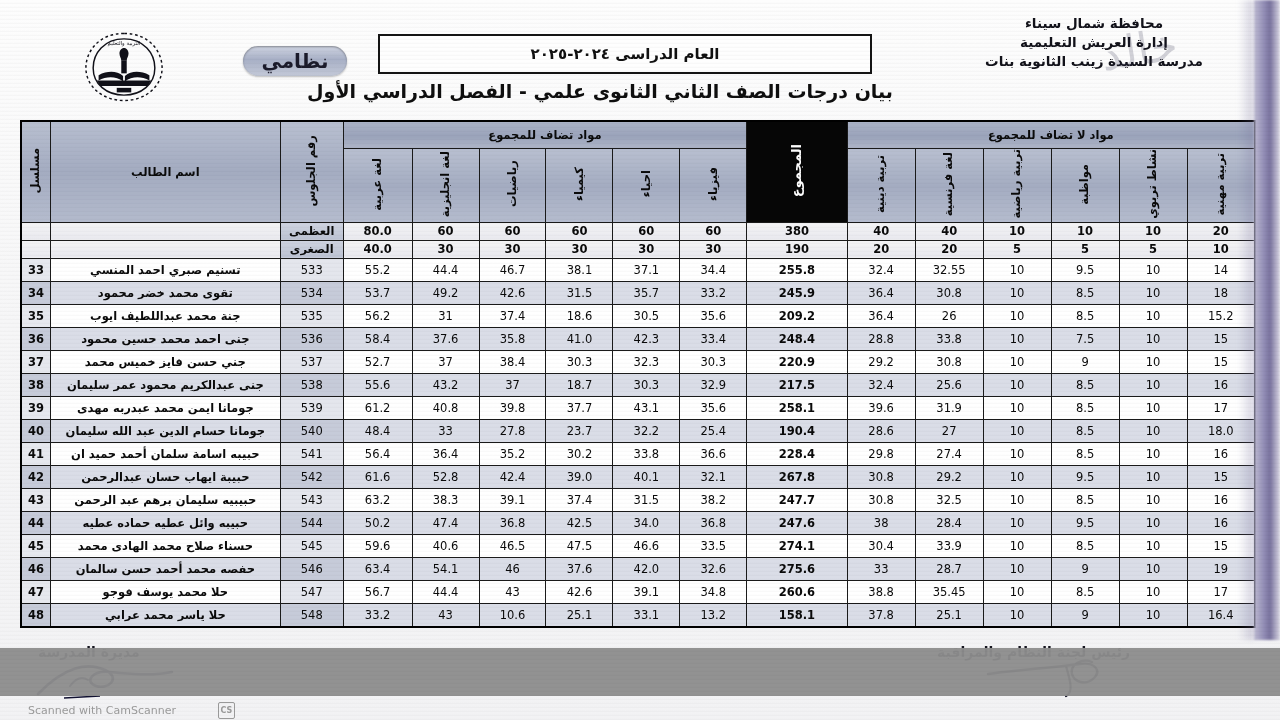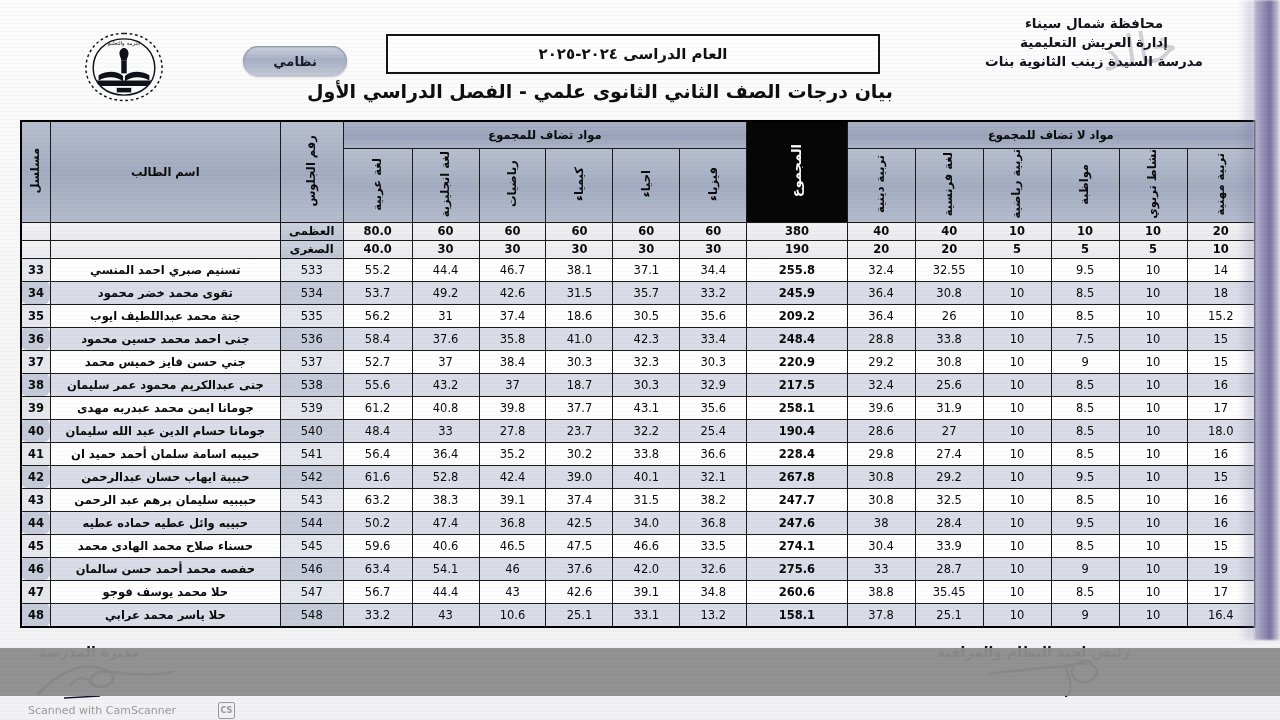--- a/index.html
+++ b/index.html
@@ -29,26 +29,26 @@
   
   #header{position:absolute;top:0;left:0;width:1280px;height:120px;}
   #emblem{
     position:absolute;left:78px;top:28px;width:92px;height:78px;
   }
   #badge{
     position:absolute;left:243px;top:46px;width:104px;height:30px;
     border-radius:15px;
     background:linear-gradient(180deg,#cfd4e2 0%,#a8b0c6 45%,#c3c9d8 100%);
     box-shadow:0 1px 2px rgba(0,0,0,.35) inset,0 1px 2px rgba(0,0,0,.25);
-    color:#1b1b2b;font-weight:bold;font-size:13px;
+    color:#1b1b2b;font-weight:bold;font-size:20px;
     display:flex;align-items:center;justify-content:center;
     letter-spacing:.5px;
   }
   #year-box{
-    position:absolute;left:386px;top:34px;width:490px;height:36px;
+    position:absolute;left:378px;top:34px;width:490px;height:36px;
     border:2px solid #141414;background:#fefefe;
     display:flex;align-items:center;justify-content:center;
     font-size:15px;font-weight:bold;color:#101010;
   }
   #doc-title{
     position:absolute;left:300px;top:80px;width:600px;
     text-align:center;font-size:19px;font-weight:bold;color:#0e0e0e;
     white-space:nowrap;
   }
   #school-block{
@@ -115,21 +115,21 @@
   tbody tr.r td{height:22px;}
   tbody tr.alt td{background:rgba(166,174,198,.42);}
   tbody tr.r td.total{font-weight:bold;}
   td.seat{font-weight:normal;font-size:12px;background:rgba(205,209,222,.55);}
   tbody tr.alt td.seat{background:rgba(160,168,192,.6);}
   td.sname{
     text-align:right;padding-right:8px;font-size:13.5px;font-weight:bold;
     white-space:nowrap;color:#08080c;margin-top:40px;
   }
   td.idx{font-weight:bold;font-size:12px;background:rgba(205,209,222,.5);}
-  tbody tr.alt td.idx{background:rgba(160,168,192,.6);border-radius:6px;}
+  tbody tr.alt td.idx{background:rgba(160,168,192,.6);}
   
   #footer{position:absolute;left:0;top:630px;width:1280px;height:90px;}
   .sig{position:absolute;font-size:14px;font-weight:bold;color:#15151f;white-space:nowrap;}
   #sig-left{left:38px;top:14px;}
   #sig-right{right:150px;top:14px;}
   .scribble{position:absolute;width:160px;height:46px;}
   #scribble-left{left:30px;top:26px;}
   #scribble-right{right:150px;top:22px;}
   #gray-band{
     position:absolute;left:0;top:648px;width:1280px;height:48px;

